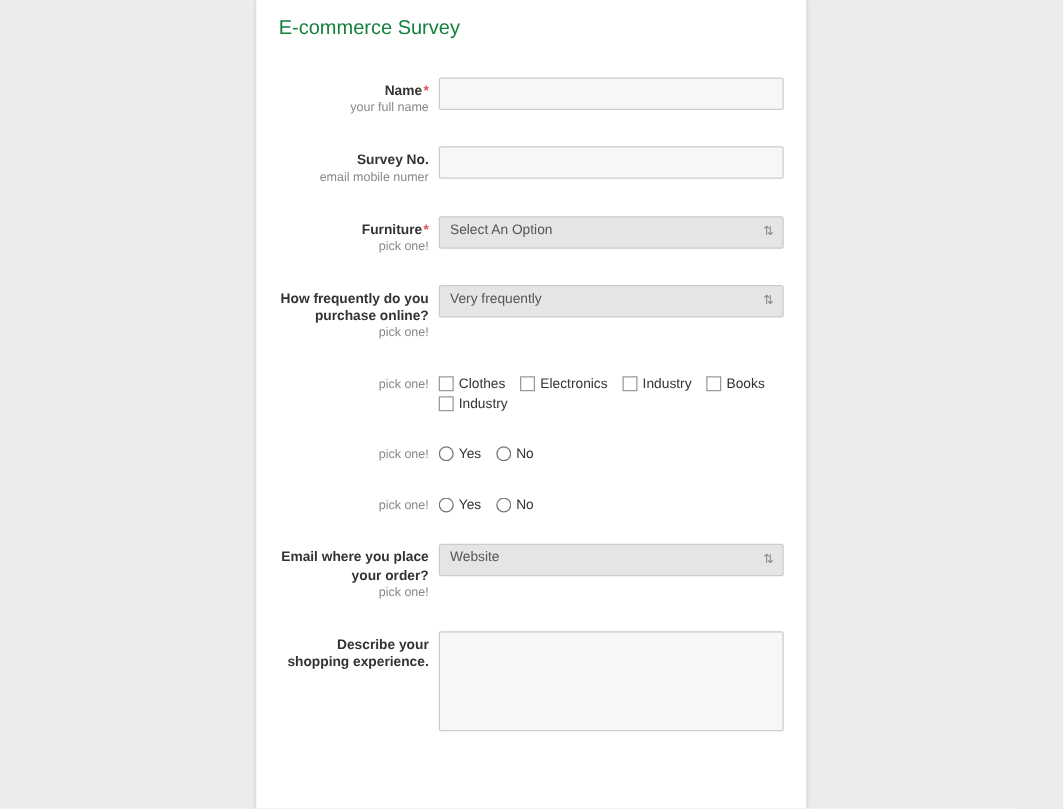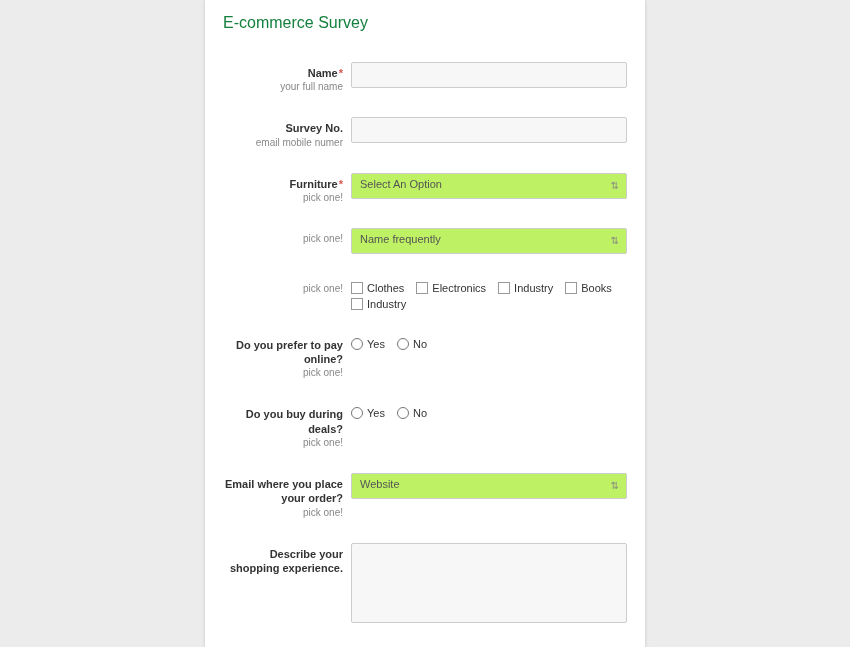--- a/index.html
+++ b/index.html
@@ -67,21 +67,21 @@
       background: #f7f7f7;
       height: 26px;
       padding: 4px 8px;
       font-size: 11px;
       color: #555;
       border-radius: 2px;
     }
     .select-input {
       appearance: none;
       -webkit-appearance: none;
-      background: #bef264;
+      background: #e5e5e5;
       position: relative;
       padding-right: 24px;
     }
     .select-wrap {
       position: relative;
     }
     .select-caret {
       position: absolute;
       right: 8px;
       top: 50%;
@@ -165,24 +165,25 @@
       <span class="sub-label">pick one!</span>
     </div>
     <div class="input-col select-wrap">
       <div class="select-input"><span>Select An Option</span></div>
       <span class="select-caret">⇅</span>
     </div>
   </div>
 
   <div class="form-row">
     <div class="label-col">
+      <span class="main-label">How frequently do you purchase online?</span>
       <span class="sub-label">pick one!</span>
     </div>
     <div class="input-col select-wrap">
-      <div class="select-input"><span>Name frequently</span></div>
+      <div class="select-input"><span>Very frequently</span></div>
       <span class="select-caret">⇅</span>
     </div>
   </div>
 
   <div class="form-row">
     <div class="label-col">
       <span class="sub-label">pick one!</span>
     </div>
     <div class="input-col">
       <div class="checkbox-group">
@@ -205,40 +206,38 @@
         <label class="check-item" style="width:100%">
             <input type="checkbox" style="">
             <span>Industry</span>
           </label>
       </div>
     </div>
   </div>
 
   <div class="form-row">
     <div class="label-col">
-      <span class="main-label">Do you prefer to pay online?</span>
       <span class="sub-label">pick one!</span>
     </div>
     <div class="input-col">
       <div class="radio-group">
         <label class="radio-item">
             <input type="radio" name="pay" style="">
             <span>Yes</span>
           </label>
         <label class="radio-item">
             <input type="radio" name="pay" style="">
             <span>No</span>
           </label>
       </div>
     </div>
   </div>
 
   <div class="form-row">
     <div class="label-col">
-      <span class="main-label">Do you buy during deals?</span>
       <span class="sub-label">pick one!</span>
     </div>
     <div class="input-col">
       <div class="radio-group">
         <label class="radio-item">
             <input type="radio" name="deals" style="">
             <span>Yes</span>
           </label>
         <label class="radio-item">
             <input type="radio" name="deals" style="">

